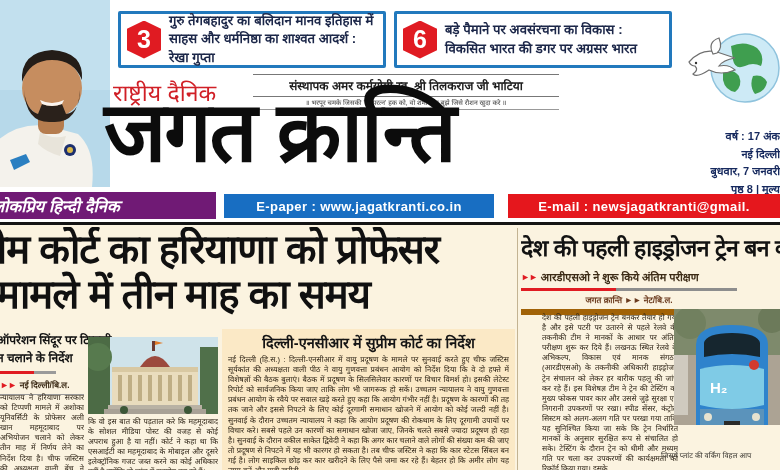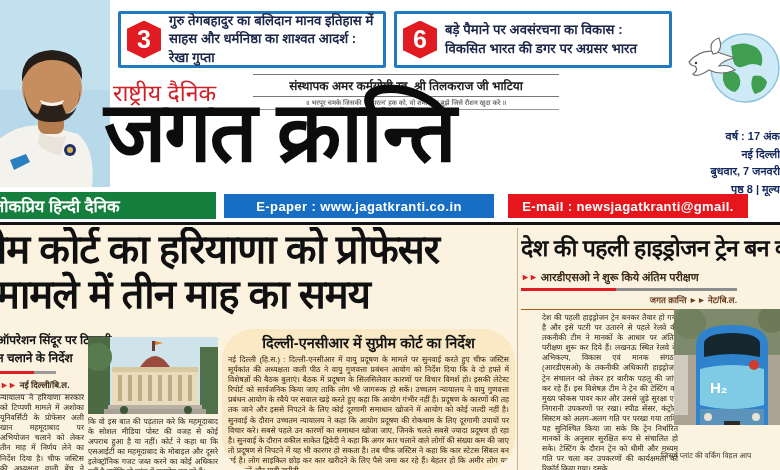--- a/index.html
+++ b/index.html
@@ -31,27 +31,27 @@
   .motto-line{font-size:6.8px;color:#3a3a3a;border-bottom:1px solid #999;padding:1px 0 2px;white-space:nowrap;overflow:hidden;}
   .paper-title{left:104px;top:84px;width:574px;text-align:left;font-size:84px;line-height:1.15;
                font-weight:900;color:#0c0c0c;letter-spacing:-2px;white-space:nowrap;}
 
   
   .globe{left:683px;top:20px;width:97px;height:104px;}
   .issue-info{left:652px;top:128px;width:128px;text-align:right;
               font-size:11px;font-weight:bold;color:#16295e;line-height:1.6;}
 
   
-  .tagline-strip{left:0;top:192px;width:216px;height:27px;background:#15803d;
-                 display:flex;align-items:center;overflow:hidden;}
+  .tagline-strip{left:0;top:192px;width:216px;height:27px;background:#701a75;
+                 display:flex;align-items:center;overflow:hidden;font-style:italic;}
   .tagline-strip span{color:#fff;font-weight:bold;font-size:16.5px;margin-left:-7px;white-space:nowrap;}
   .bar{top:194px;height:24px;display:flex;align-items:center;justify-content:center;
        color:#fff;font-weight:bold;font-size:13px;letter-spacing:.4px;white-space:nowrap;overflow:hidden;}
   .epaper-bar{left:224px;width:270px;background:#186ec2;}
-  .email-bar{left:508px;width:240px;background:#e5171d;}
+  .email-bar{left:508px;width:272px;background:#e5171d;}
   .black-rule{left:0;top:222px;width:780px;height:3px;background:#141414;}
 
   
   .lower{left:0;top:225px;width:780px;height:245px;background:#fbf3e0;}
 
   
   .lead-headline{left:0;top:227px;width:516px;height:96px;overflow:hidden;color:#101010;}
   .lh{font-size:40px;font-weight:900;white-space:nowrap;line-height:1.13;letter-spacing:-1px;}
   .lh1{margin-left:-52px;}
   .lh2{margin-left:-4px;}
@@ -59,41 +59,41 @@
   .vdiv{left:517px;top:228px;width:1px;height:242px;background:#c3b392;}
 
   
   .rs-headline{left:521px;top:231px;width:259px;height:33px;overflow:hidden;white-space:nowrap;
                font-size:23px;font-weight:800;color:#121212;letter-spacing:-0.5px;}
   .rs-kicker{left:521px;top:269px;width:236px;font-size:11px;font-weight:bold;color:#3c2b16;
              display:flex;align-items:center;gap:4px;white-space:nowrap;}
   .arrows{color:#e01b22;font-size:9px;letter-spacing:-1px;}
   .rs-divider{left:521px;top:288px;width:216px;height:3px;
               background:linear-gradient(to right,#e01b22 0 44%,#8d8d8d 44% 100%);}
-  .rs-credit{left:521px;top:294px;width:216px;text-align:right;font-size:8.5px;font-weight:bold;
-             color:#6b3b1e;border-bottom:1px solid #a16207;padding-bottom:4px;}
+  .rs-credit{left:521px;top:294px;width:216px;text-align:center;font-size:8.5px;font-weight:bold;
+             color:#6b3b1e;border-bottom:6px solid #a16207;padding-bottom:4px;}
   .bodytxt{font-size:7.6px;line-height:1.33;text-align:justify;color:#2b2113;overflow:hidden;}
   .rs-body{left:542px;top:313px;width:136px;height:157px;}
   .train{left:661px;top:309px;width:119px;height:116px;overflow:hidden;padding-left:13px;}
   .rs-caption{left:661px;top:450px;width:119px;font-size:7.4px;color:#33302a;white-space:nowrap;overflow:hidden;}
 
   
   .ls-wrap{left:0;top:331px;width:152px;overflow:hidden;}
   .ls-subhead{font-size:12px;font-weight:800;color:#121212;line-height:1.5;margin-left:-3px;white-space:nowrap;}
   .ls-divider{width:56px;height:3px;margin:4px 0 3px;
               background:linear-gradient(to right,#e01b22 0 60%,#9a9a9a 60% 100%);}
   .ls-byline{font-size:8.5px;font-weight:bold;color:#3c2b16;border-bottom:1px solid #999;
              padding:2px 0 4px;width:84px;display:flex;gap:4px;align-items:center;white-space:nowrap;}
   .ls-body{left:0;top:393px;width:84px;height:77px;}
   .sc-photo{left:88px;top:337px;width:130px;height:77px;overflow:hidden;}
   .ls-body2{left:88px;top:417px;width:130px;height:53px;}
 
   
   .center-box{left:222px;top:329px;width:293px;height:141px;background:#fbe9c6;
-              box-sizing:border-box;padding:3px 6px;overflow:hidden;border-radius:32px;}
+              box-sizing:border-box;padding:3px 6px;overflow:hidden;}
   .cb-title{text-align:center;font-size:14.5px;font-weight:800;color:#141414;}
   .cb-body{margin-top:3px;height:116px;}
 </style>
 </head>
 <body>
 
 <div class="page">
 
   <div class="abs kohli">
     <svg width="110" height="187" viewBox="0 0 110 187">

